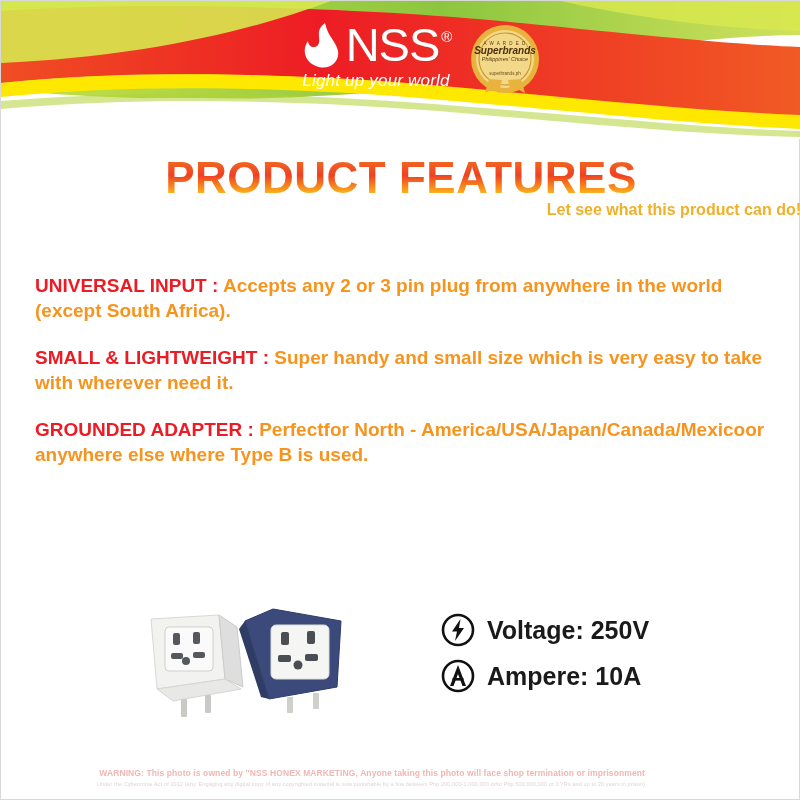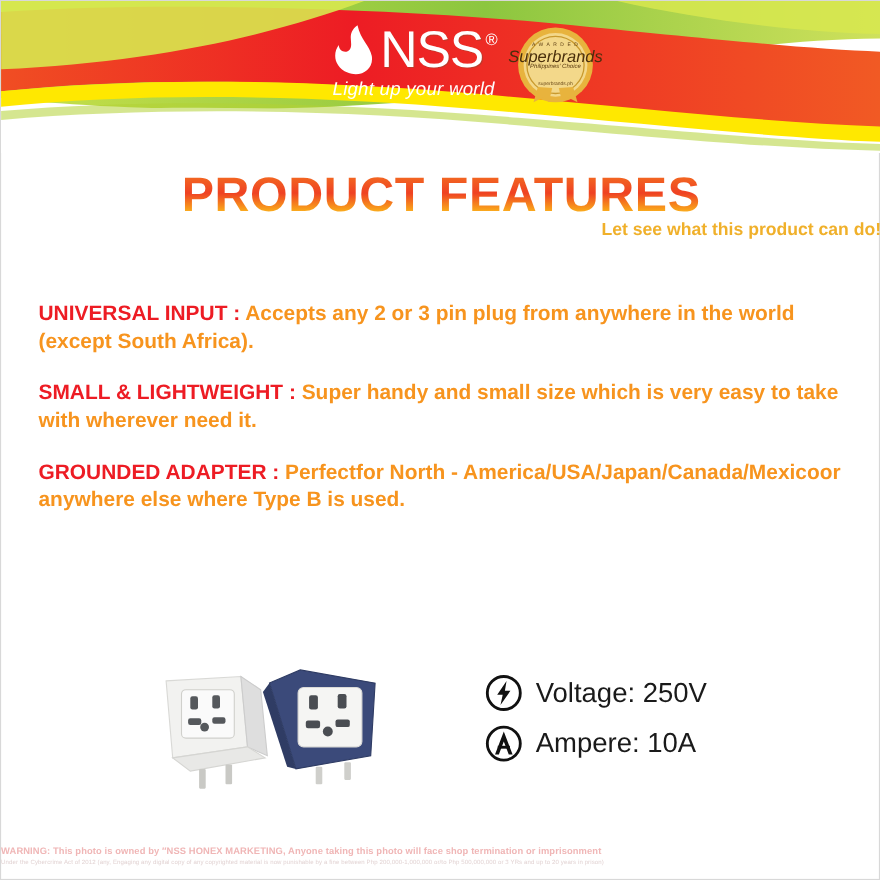--- a/index.html
+++ b/index.html
@@ -49,21 +49,21 @@
 
   .badge{
     position:absolute;left:468px;top:22px;width:72px;height:72px;
   }
   .badge-txt{
     position:absolute;left:0;top:0;width:72px;height:72px;
     display:flex;flex-direction:column;align-items:center;justify-content:center;
     color:#5a3a10;text-align:center;line-height:1.05;
   }
   .badge-awarded{font-size:4.5px;letter-spacing:1px;}
-  .badge-name{font-size:15px;font-weight:normal;font-style:italic;color:#4a2f0c;}
+  .badge-name{font-size:10px;font-weight:bold;font-style:italic;color:#4a2f0c;}
   .badge-choice{font-size:5.5px;font-style:italic;}
   .badge-site{font-size:4.5px;margin-top:9px;color:#6b4a18;}
 
   
   .title{
     position:absolute;top:152px;left:0;width:800px;
     text-align:center;
     font-size:44px;font-weight:bold;letter-spacing:.5px;
     background:linear-gradient(180deg,#f47b20 0%,#ef4123 45%,#f9a11b 75%,#fff04a 100%);
     -webkit-background-clip:text;background-clip:text;color:transparent;
@@ -95,26 +95,26 @@
   .specs{
     position:absolute;left:440px;top:612px;
   }
   .spec-row{
     display:flex;align-items:center;margin-bottom:12px;
   }
   .spec-ico{
     width:34px;height:34px;margin-right:12px;flex:0 0 34px;
   }
   .spec-label{
-    font-size:25px;font-weight:normal;color:#1a1a1a;
+    font-size:25px;font-weight:bold;color:#1a1a1a;
   }
 
   
   .footer{
-    position:absolute;left:0;bottom:12px;width:644px;text-align:left;
+    position:absolute;left:0;bottom:12px;width:644px;text-align:right;
   }
   .warn{
     font-size:8.5px;font-weight:bold;color:#f0b6b6;letter-spacing:.1px;
   }
   .warn2{
     font-size:5.5px;color:#e2d3d3;margin-top:3px;letter-spacing:.1px;
   }
 </style>
 </head>
 <body>

